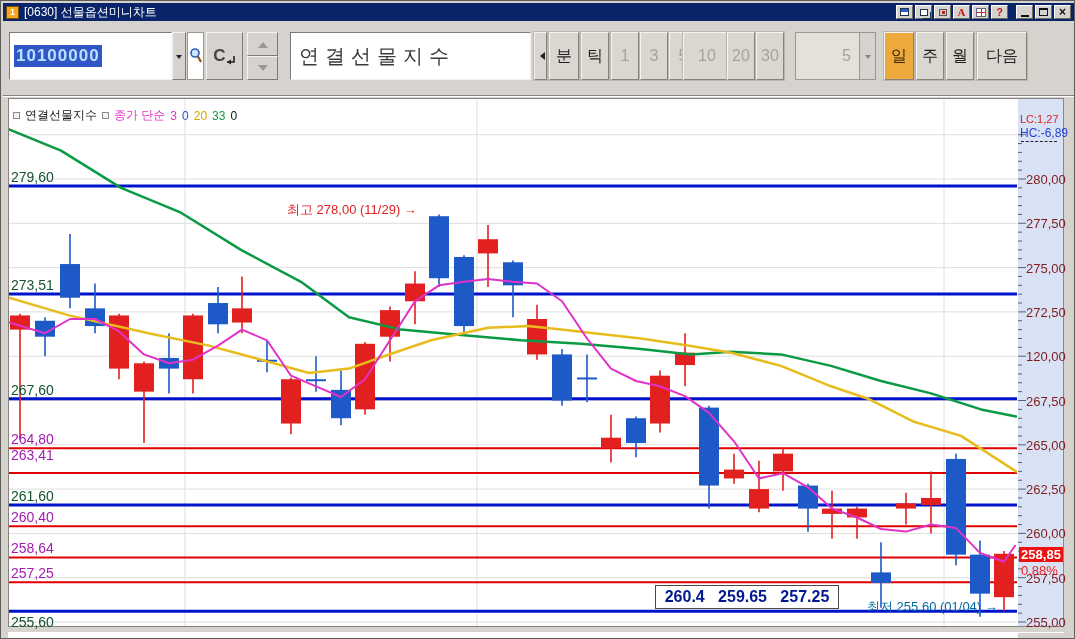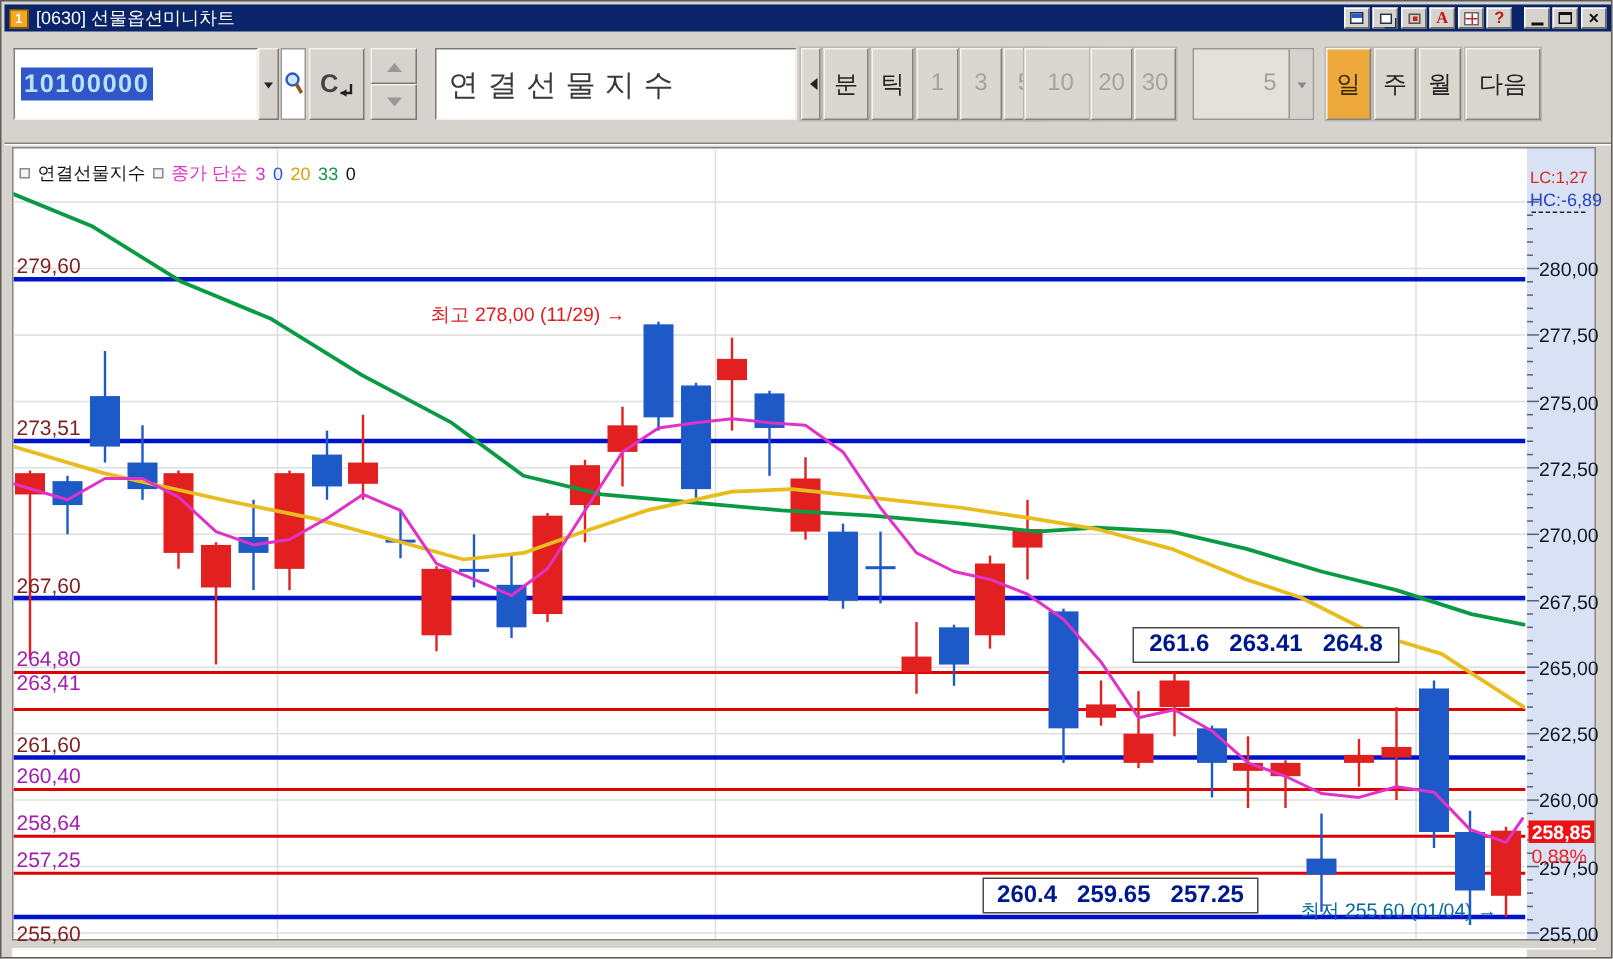--- a/index.html
+++ b/index.html
@@ -66,23 +66,23 @@
   .chart-pane{position:absolute;left:7px;top:97px;width:1010px;height:528px;background:#fff;
     border-left:1px solid #85837c;border-top:1px solid #85837c;}
   .axis-pane{position:absolute;left:1017px;top:97px;width:45px;height:528px;background:#d9e2f4;
     border-top:1px solid #85837c;}
   .right-edge{position:absolute;left:1062px;top:97px;width:1px;height:528px;background:#8a887f;}
   svg.overlay{position:absolute;left:0;top:0;pointer-events:none;}
   .legend{position:absolute;left:12px;top:106px;display:flex;align-items:center;gap:5px;
     font-size:12px;color:#111;z-index:5;}
   .lg-sq{width:7px;height:7px;border:1px solid #8a8a8a;background:#f4f4f4;display:inline-block;}
   .price-label{position:absolute;left:10px;font-size:14px;z-index:5;background:transparent;}
-  .price-label.blue{color:#7f1d1d;}
+  .price-label.blue{color:#14532d;}
   .price-label.red{color:#a21caf;}
-  .ax-label{position:absolute;left:1025px;width:37px;font-size:13px;color:#0f172a;z-index:5;}
+  .ax-label{position:absolute;left:1025px;width:37px;font-size:13px;color:#7f1d1d;z-index:5;}
   .lc{position:absolute;left:1019px;top:112px;font-size:11px;color:#d22;z-index:5;}
   .hc{position:absolute;left:1019px;top:125px;font-size:12px;color:#2343cc;z-index:5;}
   .prev-dash{position:absolute;left:1020px;top:140px;width:36px;border-top:1px dashed #223;z-index:5;}
   .price-tag{position:absolute;left:1018px;top:546px;width:44px;height:15px;background:#ee1111;
     color:#fff;font-size:13px;font-weight:bold;text-align:center;line-height:15px;z-index:6;}
   .pct-tag{position:absolute;left:1020px;top:562px;width:42px;font-size:13px;color:#e22;z-index:6;}
   .anno{position:absolute;font-size:13px;z-index:5;white-space:pre;}
   .anno.high{left:286px;top:200px;color:#e02020;}
   .anno.low{left:866px;top:597px;color:#0369a1;}
   .info-box{position:absolute;background:#fff;border:1px solid #4a4a4a;color:#00188f;
@@ -472,41 +472,40 @@
   </div>
 
   <div class="lc">LC:1,27</div>
   <div class="hc">HC:-6,89</div>
   <div class="prev-dash"></div>
   <div class="price-tag">258,85</div>
   <div class="pct-tag">0,88%</div>
 
   <div class="anno high"><span>최고 278,00 (11/29) </span><b>→</b></div>
   <div class="anno low"><span>최저 255,60 (01/04) </span><b>→</b></div>
-  <div class="info-box box1">261.6   263.41   264.8</div>
   <div class="info-box box2">260.4   259.65   257.25</div>
 
   <div id="left-labels">
       <div class="price-label blue" style="top: 168.088px;">279,60</div>
       <div class="price-label blue" style="top: 276.003px;">273,51</div>
       <div class="price-label blue" style="top: 380.728px;">267,60</div>
       <div class="price-label red" style="top: 430.344px;">264,80</div>
       <div class="price-label red" style="top: 446px;">263,41</div>
       <div class="price-label blue" style="top: 487.048px;">261,60</div>
       <div class="price-label red" style="top: 508.312px;">260,40</div>
       <div class="price-label red" style="top: 539.499px;">258,64</div>
       <div class="price-label red" style="top: 564.13px;">257,25</div>
       <div class="price-label blue" style="top: 593.368px; margin-top: 20px;">255,60</div>
     </div>
   <div id="axis-labels">
       <div class="ax-label" style="top: 171px;">280,00</div>
       <div class="ax-label" style="top: 215.3px;">277,50</div>
       <div class="ax-label" style="top: 259.6px;">275,00</div>
       <div class="ax-label" style="top: 303.9px;">272,50</div>
-      <div class="ax-label" style="top: 348.2px;">270,00</div>
+      <div class="ax-label" style="top: 348.2px;">120,00</div>
       <div class="ax-label" style="top: 392.5px;">267,50</div>
       <div class="ax-label" style="top: 436.8px;">265,00</div>
       <div class="ax-label" style="top: 481.1px;">262,50</div>
       <div class="ax-label" style="top: 525.4px;">260,00</div>
       <div class="ax-label" style="top: 569.7px;">257,50</div>
       <div class="ax-label" style="top: 614px;">255,00</div>
     </div>
 
   <div class="splitter"></div>
   <div class="bottom-pane">

